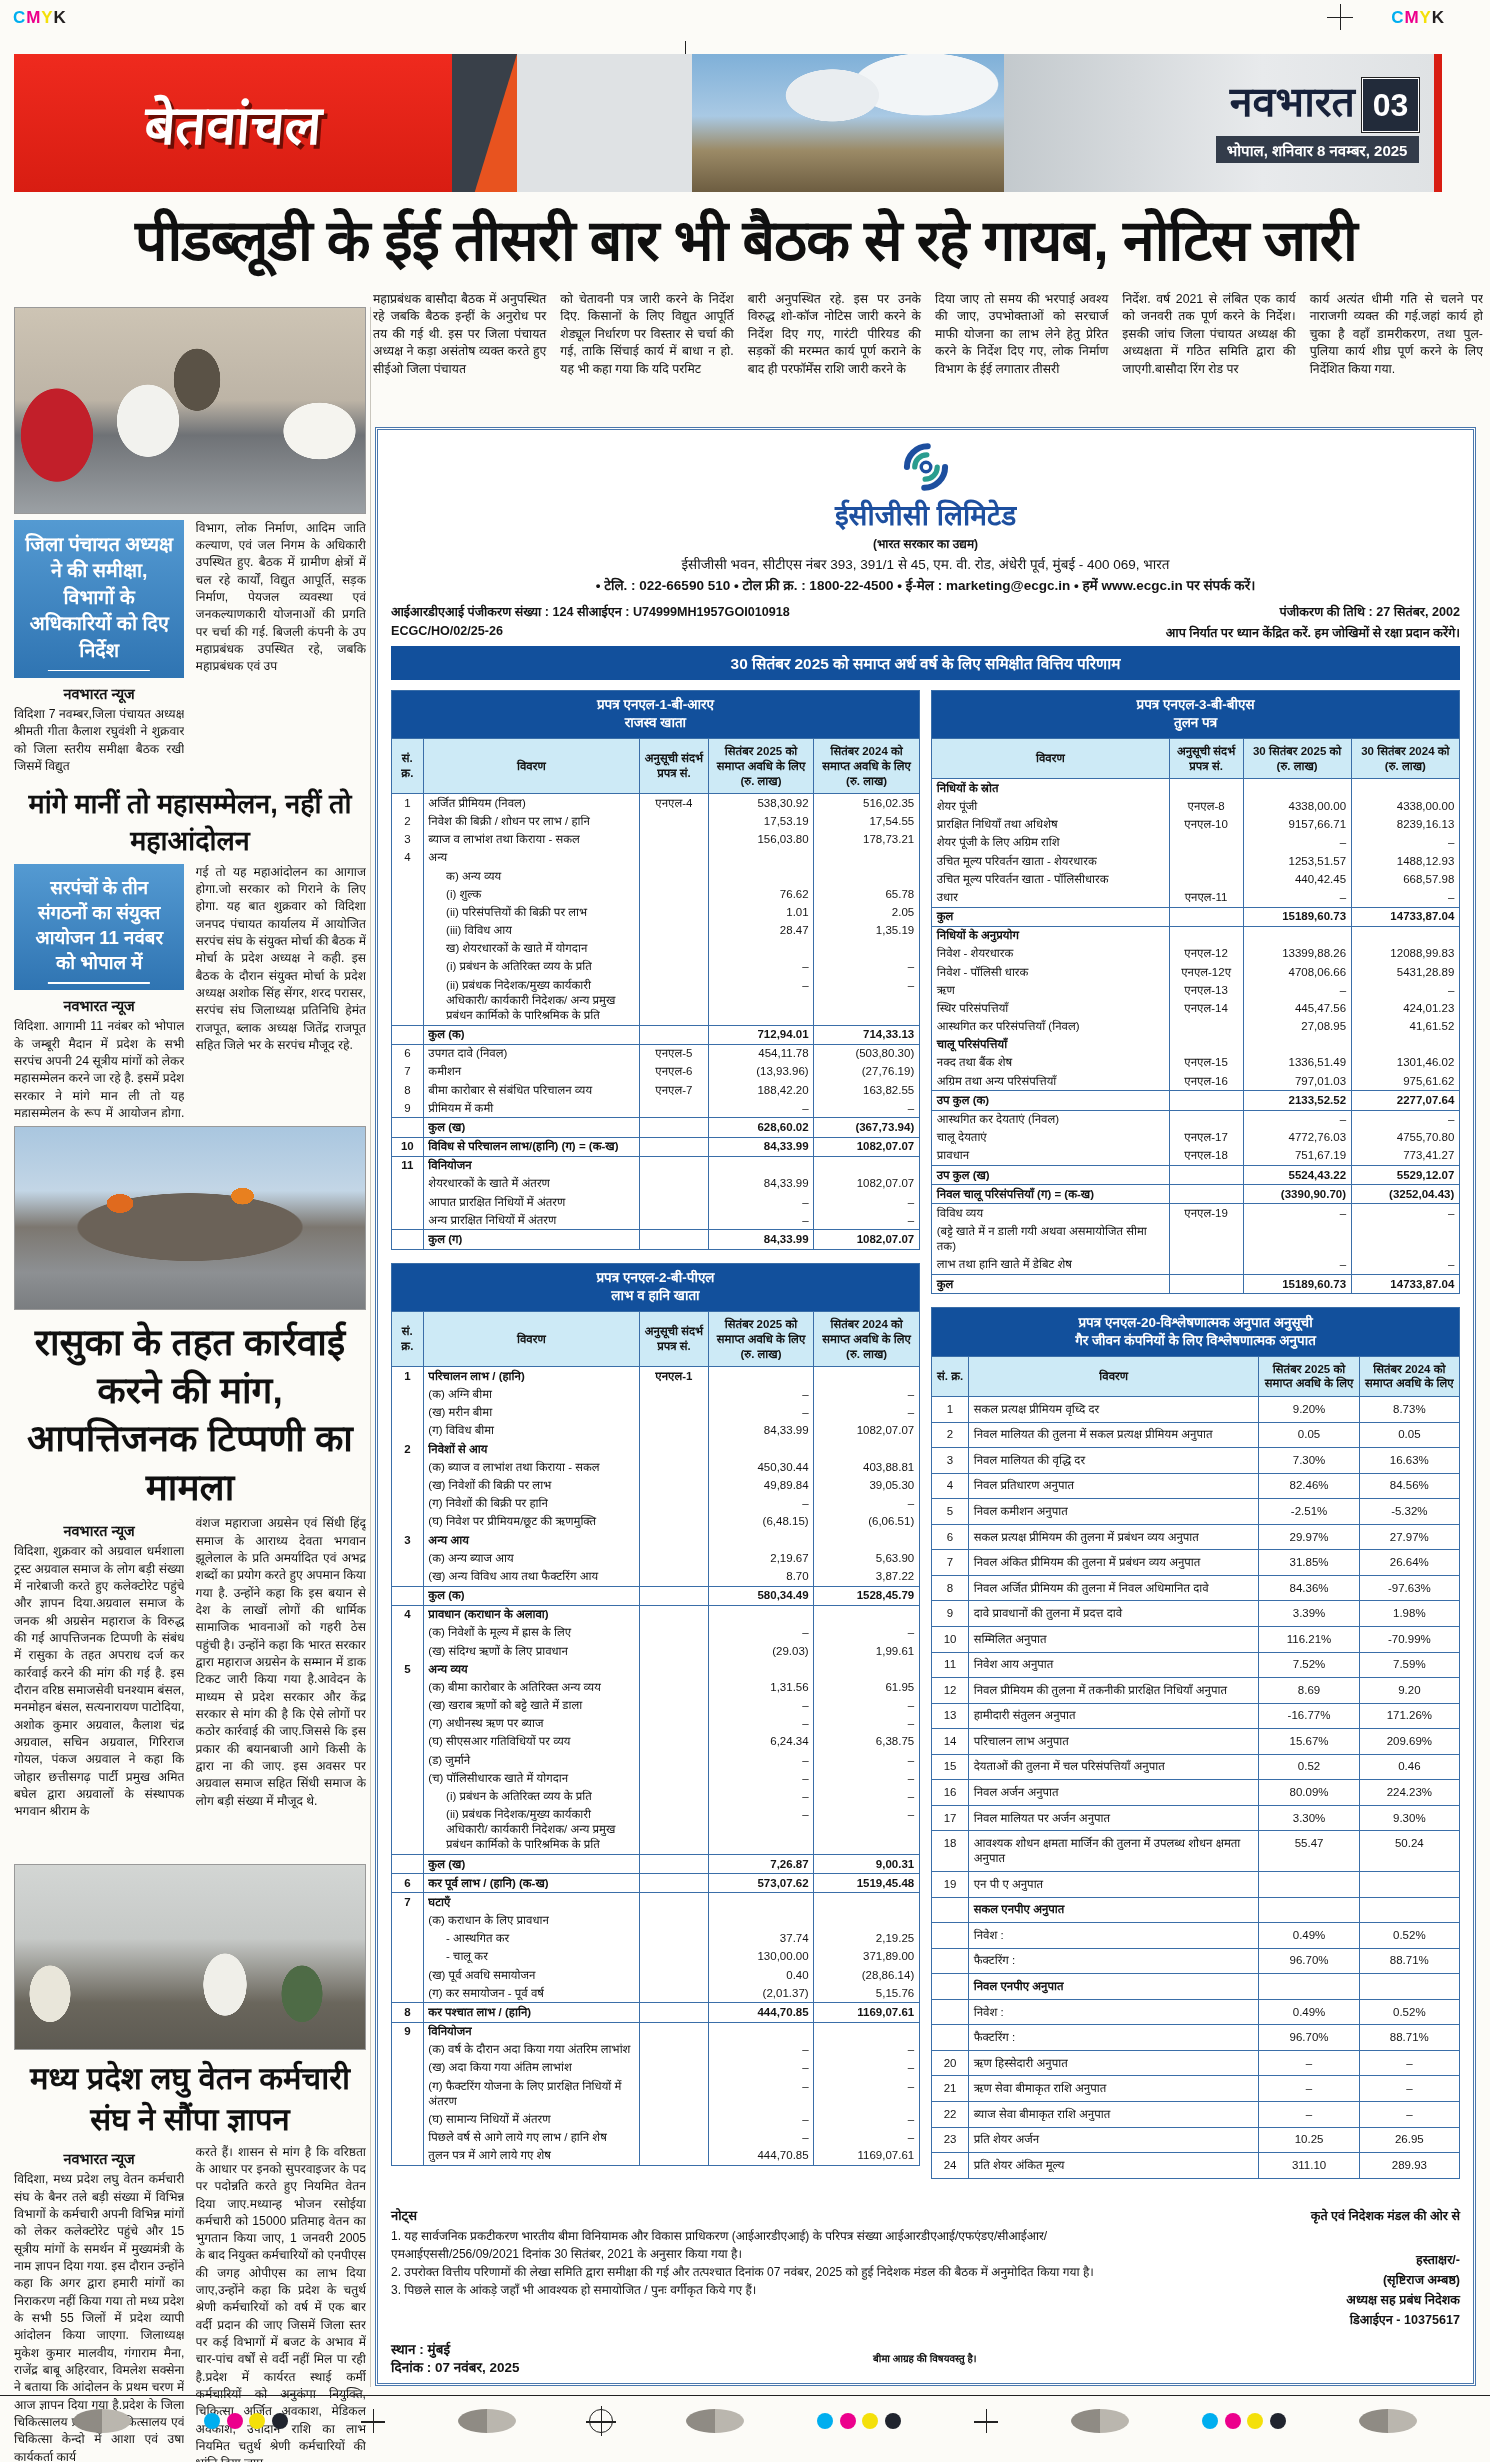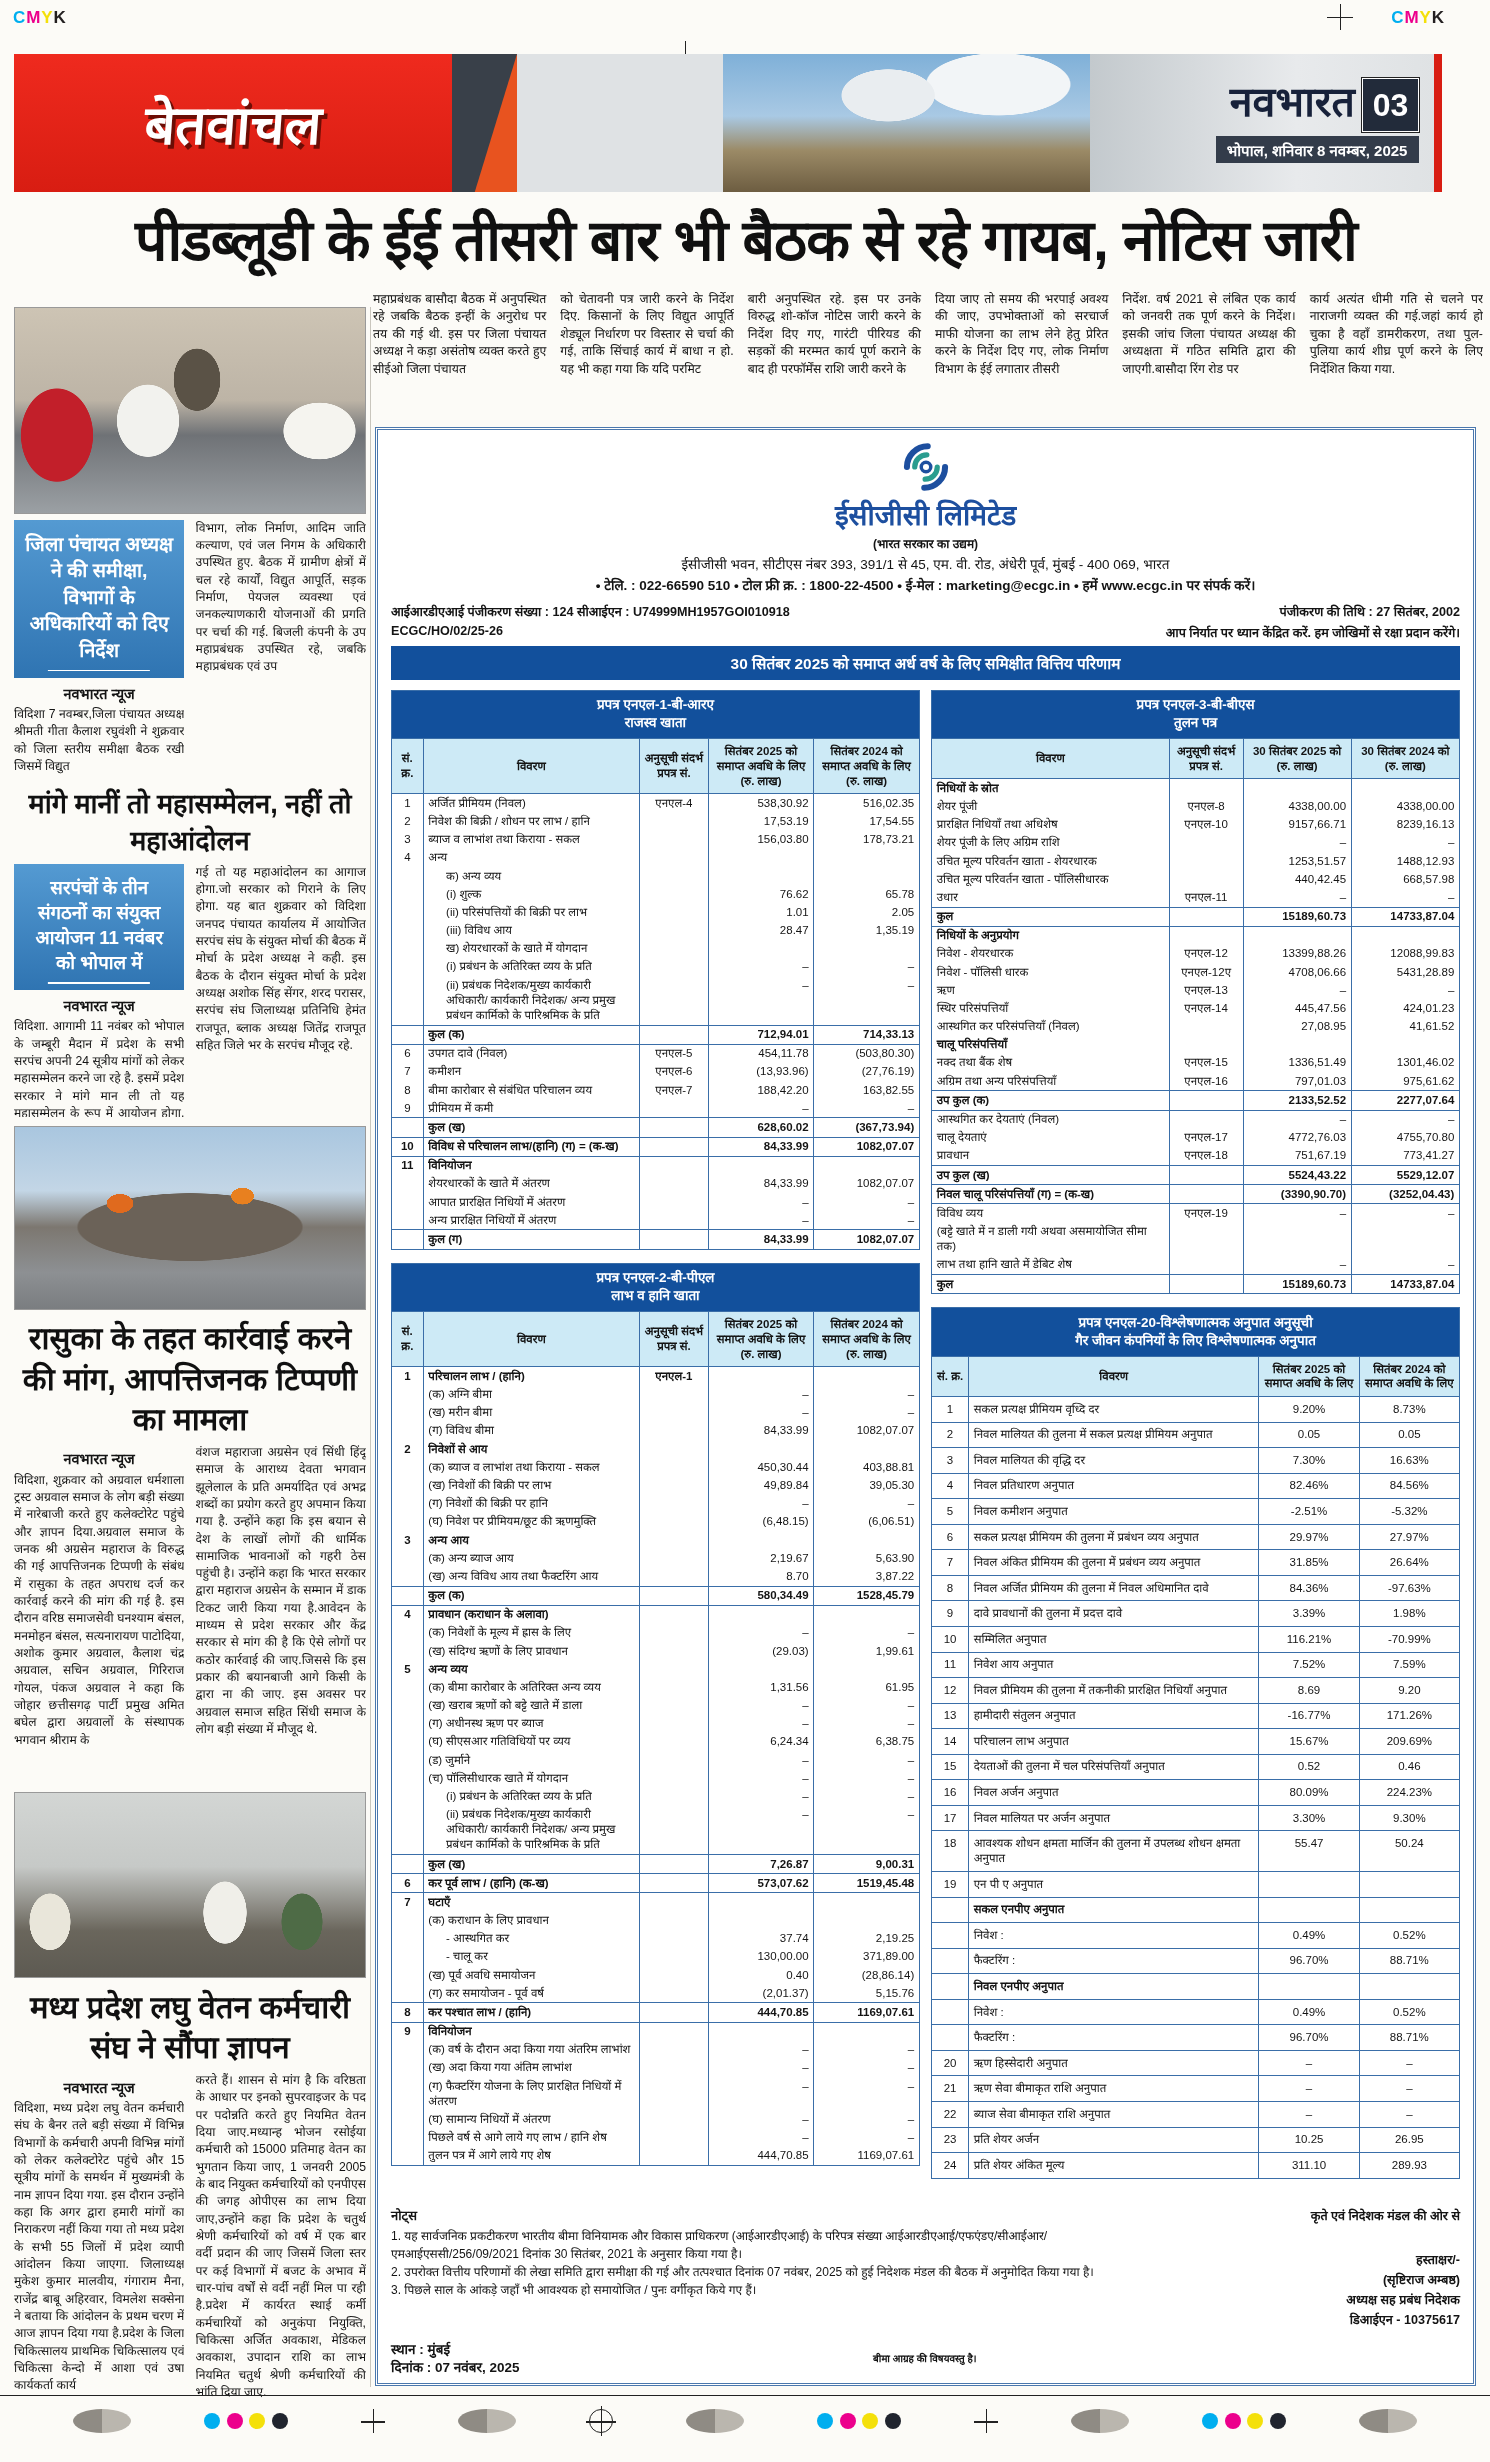--- a/index.html
+++ b/index.html
@@ -34,21 +34,21 @@
   .mh-wedge .dark{position:absolute;inset:0;background:#394049;clip-path:polygon(0 0,100% 0,35% 100%,0 100%);}
   .mh-photos{flex:1;display:flex;}
   .ph-stupa{width:36%;background:
       radial-gradient(56px 42px at 50% 52%, #b39364 0 60%, transparent 61%),
       linear-gradient(180deg,#3f82c9 0%,#7fb2df 38%,#c8b astretch 0),
       linear-gradient(180deg,#3f82c9 0%,#8ab7e0 40%,#caa873 60%,#8f6f46 100%);}
   .ph-ruins{width:64%;background:
       radial-gradient(84px 47px at 45% 30%, #e9edf0 0 55%, transparent 56%),
       radial-gradient(130px 56px at 75% 22%, #f2f5f7 0 55%, transparent 56%),
       linear-gradient(180deg,#7fb0d8 0%,#a9c9e4 45%,#9b8a66 70%,#6d5d41 100%);}
-  .mh-right{width:344px;background:linear-gradient(90deg,#c3c9cd,#e8eaec 60%,#dfe2e4);position:relative;}
+  .mh-right{width:430px;background:linear-gradient(90deg,#c3c9cd,#e8eaec 60%,#dfe2e4);position:relative;}
   .mh-title-row{position:absolute;right:15px;top:24px;display:flex;align-items:stretch;gap:7.5px;}
   .mh-paper{color:#17213a;font-size:41px;font-weight:800;line-height:1;padding-top:3.7px;}
   .mh-pageno{background:#222b3a;color:#fff;font-size:32px;font-weight:800;padding:7.5px 9.3px;border:1.9px solid #fff;outline:0.9px solid #222;}
   .mh-date{position:absolute;right:15px;top:82px;background:#333c4a;color:#fff;font-size:15px;font-weight:bold;
            padding:3.7px 11.2px;}
   .mh-redge{width:8.4px;background:#d81d12;}
 
   
   .lead-headline{position:absolute;left:14px;top:196px;width:1464px;height:102px;
      font-size:57px;font-weight:800;color:#101010;text-align:center;letter-spacing:-0.9px;line-height:1.55;}
@@ -194,21 +194,21 @@
           <div class="kicker" style="font-size:18.6px;">सरपंचों के तीन संगठनों का संयुक्त आयोजन 11 नवंबर को भोपाल में</div>
           <div class="byline">नवभारत न्यूज</div>
           <div>विदिशा. आगामी 11 नवंबर को भोपाल के जम्बूरी मैदान में प्रदेश के सभी सरपंच अपनी 24 सूत्रीय मांगों को लेकर महासम्मेलन करने जा रहे है. इसमें प्रदेश सरकार ने मांगे मान ली तो यह महासम्मेलन के रूप में आयोजन होगा, हम सरकार का स्वागत करेंगे. यदि मांगे नहीं मानी</div>
         </div>
         <div class="tc">गई तो यह महाआंदोलन का आगाज होगा.जो सरकार को गिराने के लिए होगा. यह बात शुक्रवार को विदिशा जनपद पंचायत कार्यालय में आयोजित सरपंच संघ के संयुक्त मोर्चा की बैठक में मोर्चा के प्रदेश अध्यक्ष ने कही. इस बैठक के दौरान संयुक्त मोर्चा के प्रदेश अध्यक्ष अशोक सिंह सेंगर, शरद परासर, सरपंच संघ जिलाध्यक्ष प्रतिनिधि हेमंत राजपूत, ब्लाक अध्यक्ष जितेंद्र राजपूत सहित जिले भर के सरपंच मौजूद रहे.</div>
       </div>
     </div>
 
     <div class="photo photo-rally" style="margin-top:9.3px;"></div>
 
-    <div class="subhead" style="font-size:31px;line-height:1.3;margin:9.3px 0 3.7px;">रासुका के तहत कार्रवाई करने की मांग, आपत्तिजनक टिप्पणी का मामला</div>
+    <div class="subhead" style="font-size:37px;line-height:1.3;margin:9.3px 0 3.7px;">रासुका के तहत कार्रवाई करने की मांग, आपत्तिजनक टिप्पणी का मामला</div>
 
     <div class="block" style="height:343px;">
       <div class="twocol" style="height:100%;">
         <div class="tc">
           <div class="byline">नवभारत न्यूज</div>
           <div>विदिशा, शुक्रवार को अग्रवाल धर्मशाला ट्रस्ट अग्रवाल समाज के लोग बड़ी संख्या में नारेबाजी करते हुए कलेक्टोरेट पहुंचे और ज्ञापन दिया.अग्रवाल समाज के जनक श्री अग्रसेन महाराज के विरुद्ध की गई आपत्तिजनक टिप्पणी के संबंध में रासुका के तहत अपराध दर्ज कर कार्रवाई करने की मांग की गई है. इस दौरान वरिष्ठ समाजसेवी घनश्याम बंसल, मनमोहन बंसल, सत्यनारायण पाटोदिया, अशोक कुमार अग्रवाल, कैलाश चंद्र अग्रवाल, सचिन अग्रवाल, गिरिराज गोयल, पंकज अग्रवाल ने कहा कि जोहार छत्तीसगढ़ पार्टी प्रमुख अमित बघेल द्वारा अग्रवालों के संस्थापक भगवान श्रीराम के</div>
         </div>
         <div class="tc">वंशज महाराजा अग्रसेन एवं सिंधी हिंदू समाज के आराध्य देवता भगवान झूलेलाल के प्रति अमर्यादित एवं अभद्र शब्दों का प्रयोग करते हुए अपमान किया गया है. उन्होंने कहा कि इस बयान से देश के लाखों लोगों की धार्मिक सामाजिक भावनाओं को गहरी ठेस पहुंची है। उन्होंने कहा कि भारत सरकार द्वारा महाराज अग्रसेन के सम्मान में डाक टिकट जारी किया गया है.आवेदन के माध्यम से प्रदेश सरकार और केंद्र सरकार से मांग की है कि ऐसे लोगों पर कठोर कार्रवाई की जाए.जिससे कि इस प्रकार की बयानबाजी आगे किसी के द्वारा ना की जाए. इस अवसर पर अग्रवाल समाज सहित सिंधी समाज के लोग बड़ी संख्या में मौजूद थे.</div>
       </div>
     </div>

